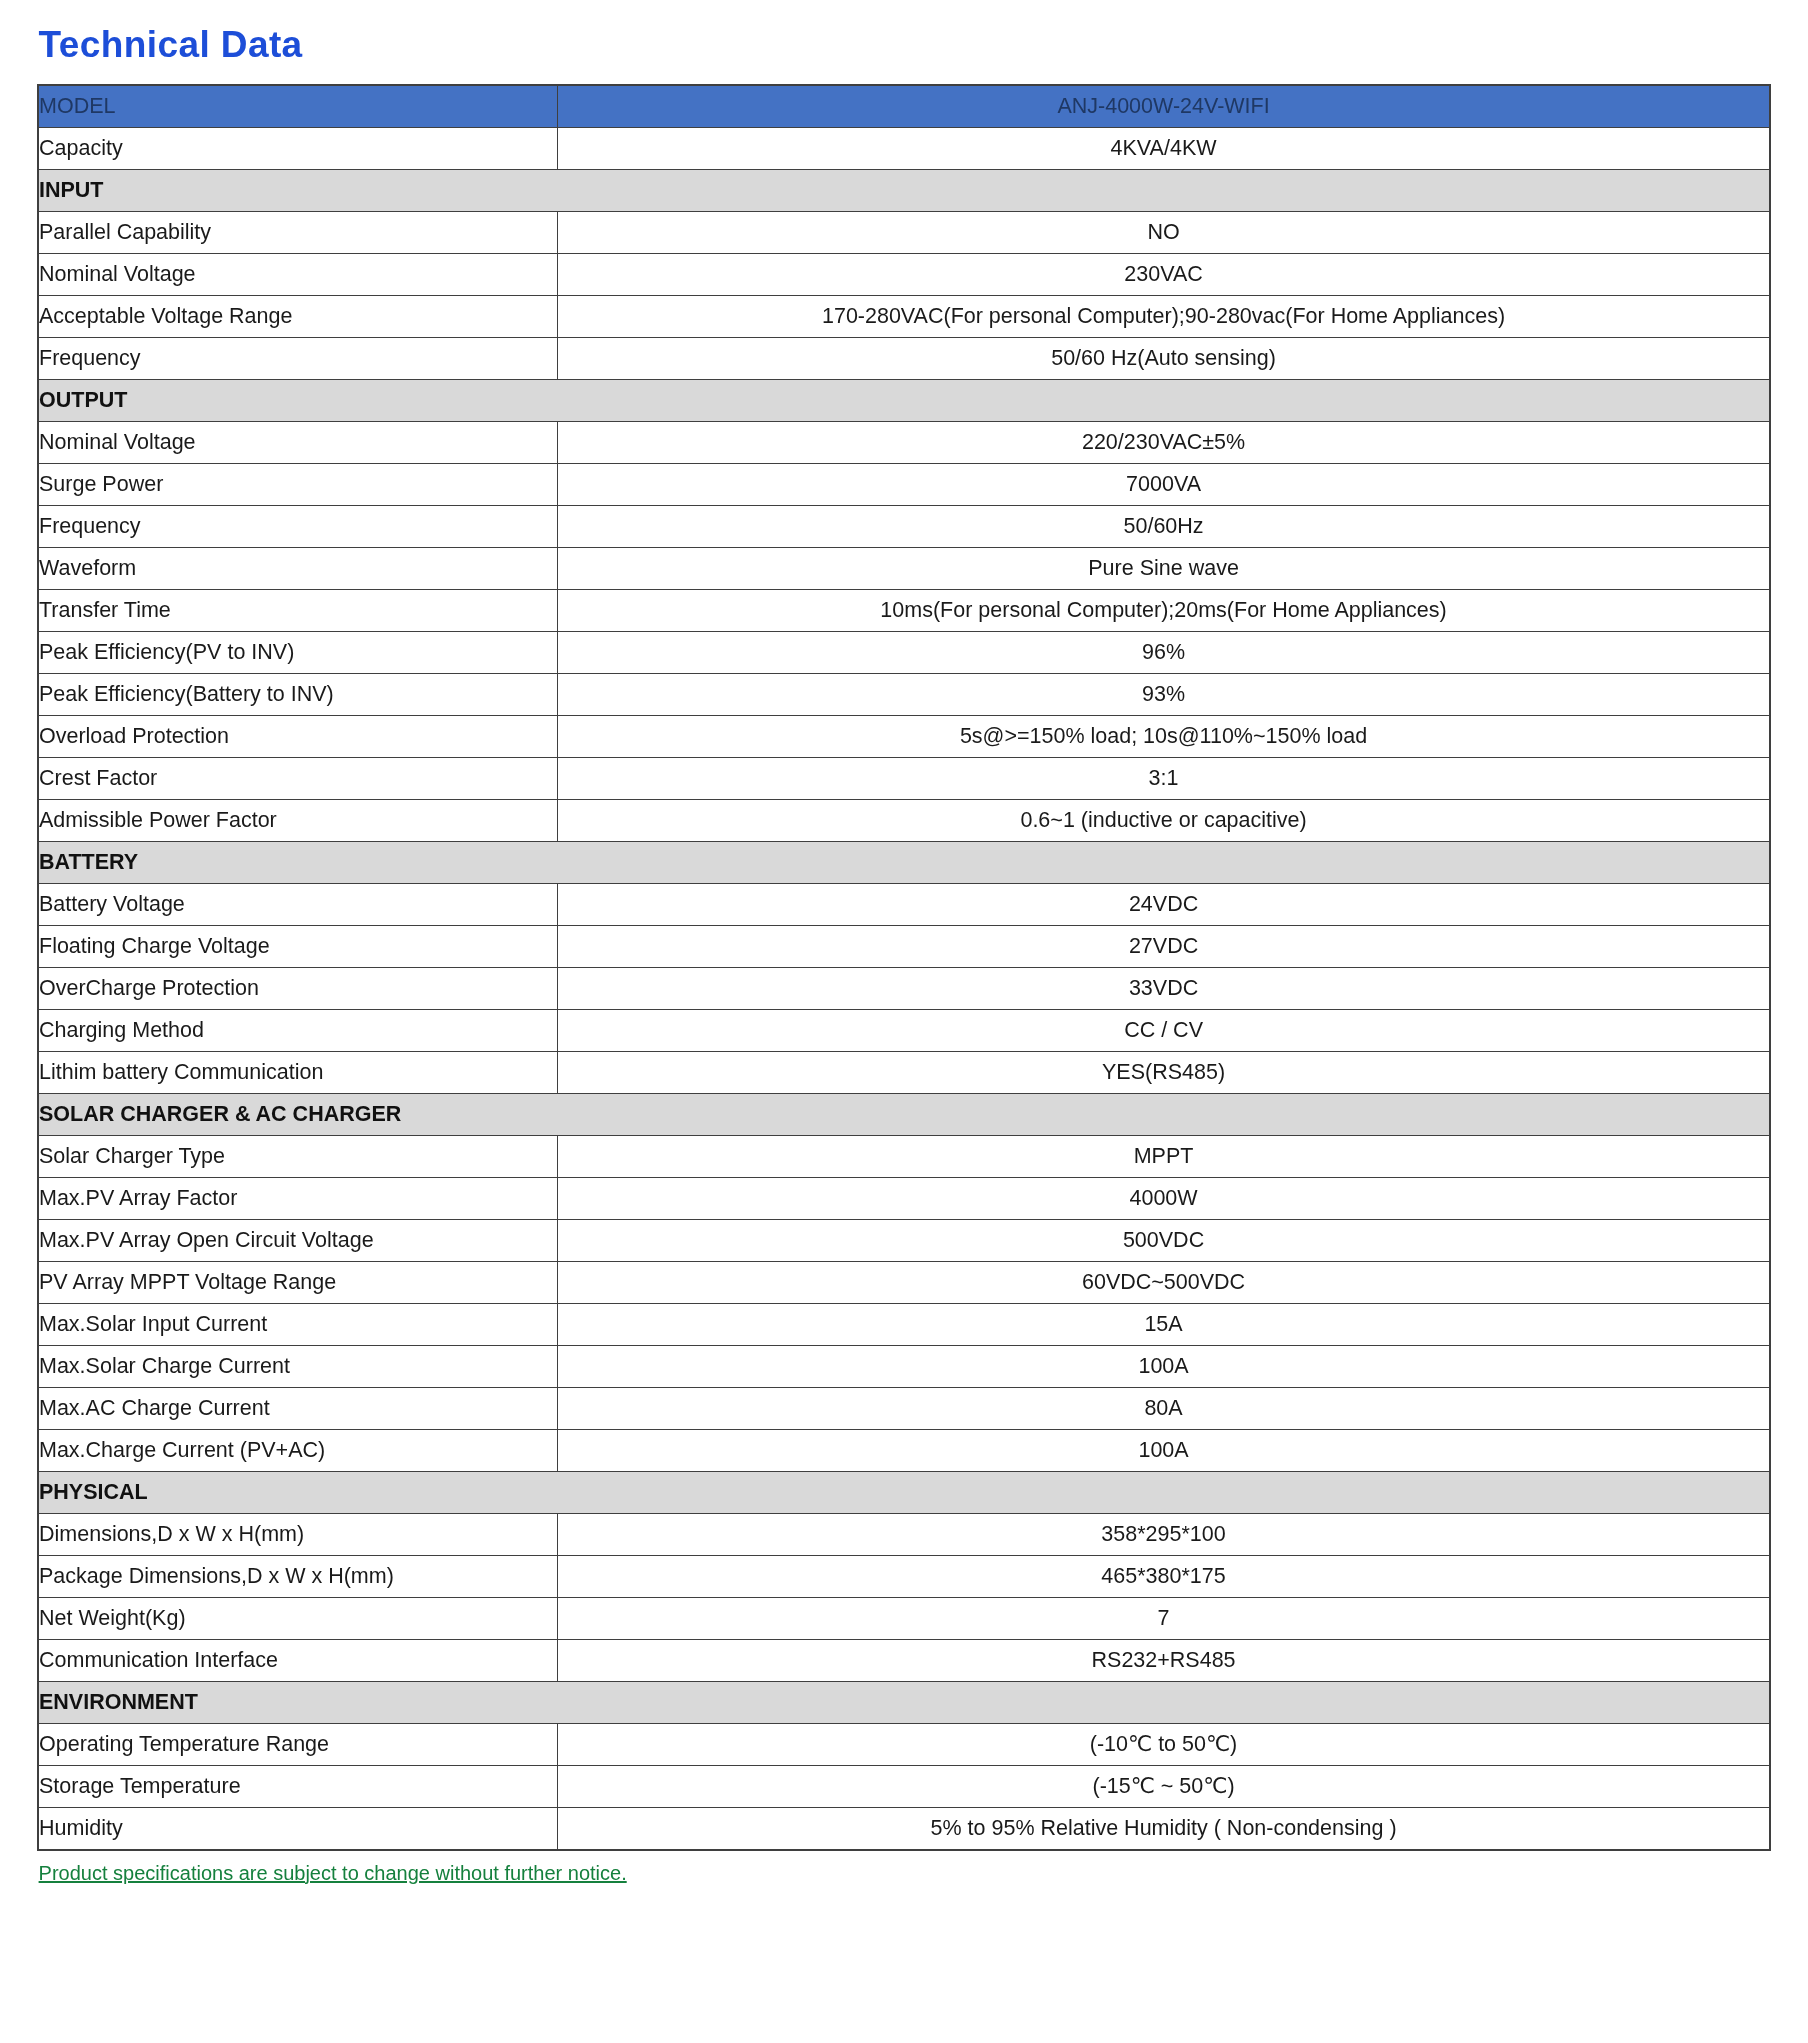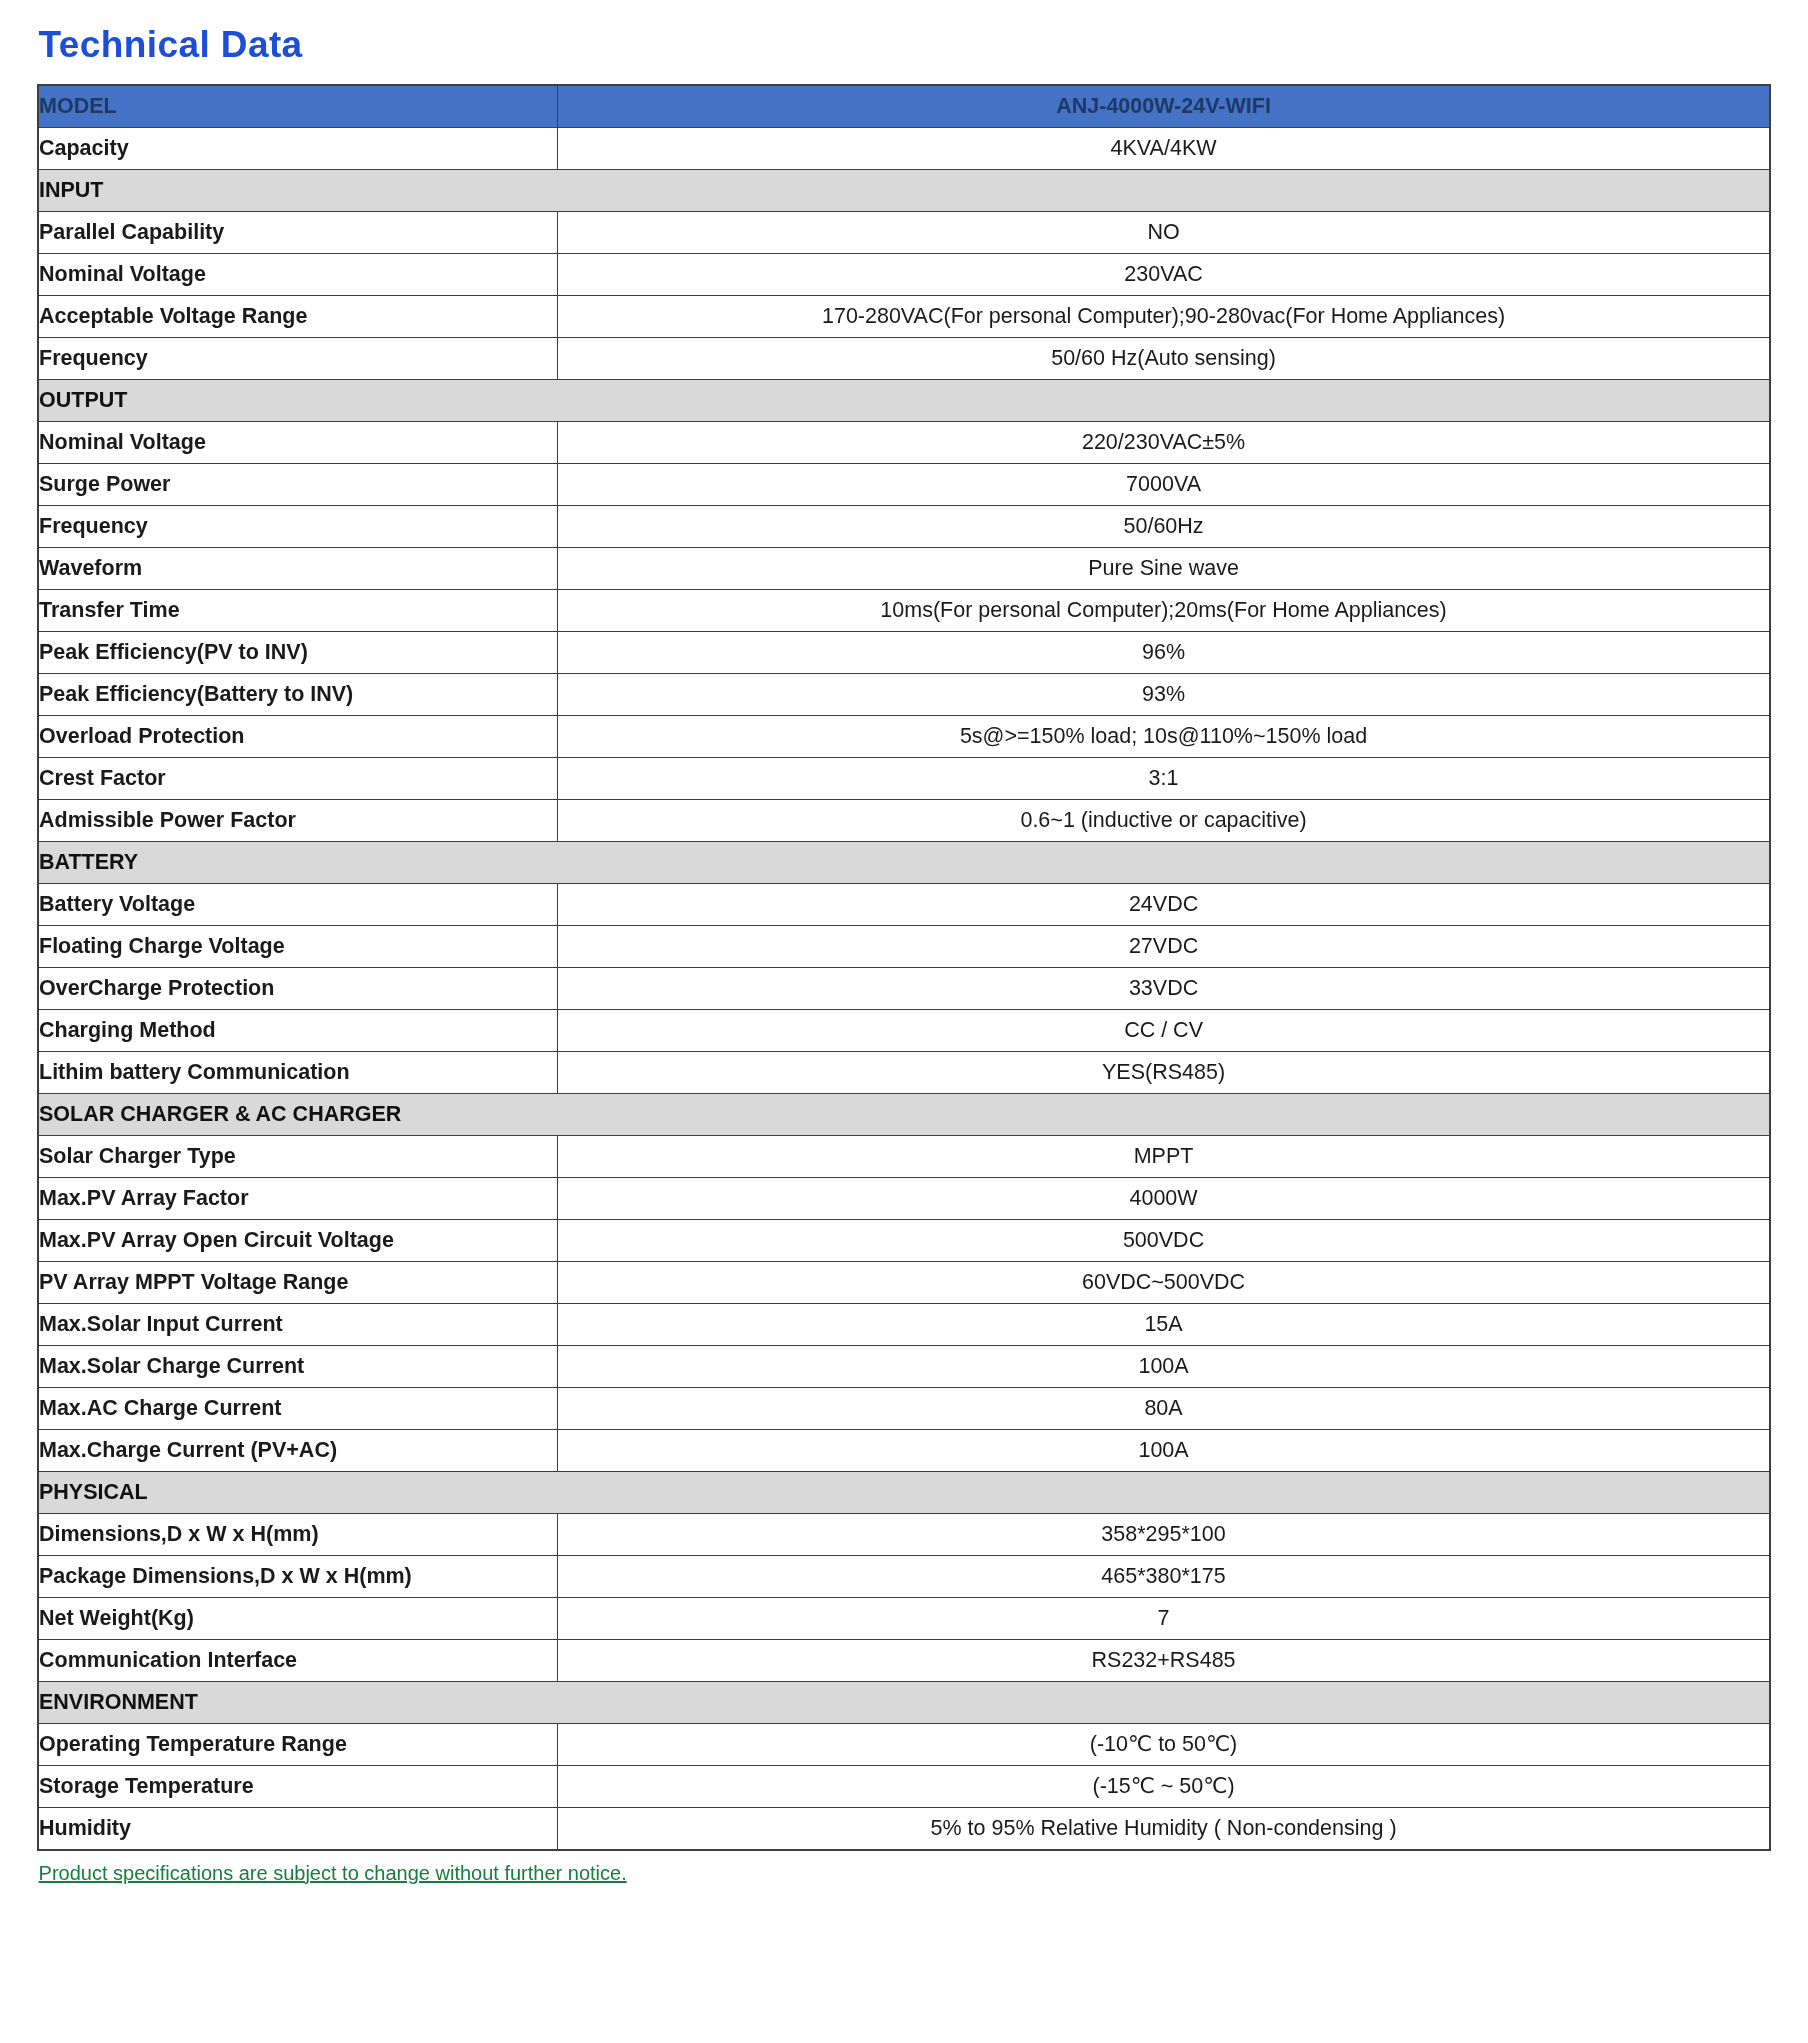--- a/index.html
+++ b/index.html
@@ -42,29 +42,29 @@
     border:1.6px solid var(--border-color);
     font-size:21.5px;
     height:41px;
     padding:0;
     overflow:hidden;
     white-space:nowrap;
   }
   td.label, th.label{
     text-align:left;
     padding-left:22.3px;
-    font-weight:bold;
+    font-weight:normal;
   }
   td.value, th.value{
     text-align:center;
   }
   tr.header-row th{
     background:var(--header-bg);
     color:var(--header-text);
-    font-weight:bold;
+    font-weight:normal;
     margin-left:20px;
   }
   td.section{
     background:var(--section-bg);
     font-weight:bold;
     text-align:left;
     padding-left:22.3px;
     color:#111111;
   }
   .footer-note{

